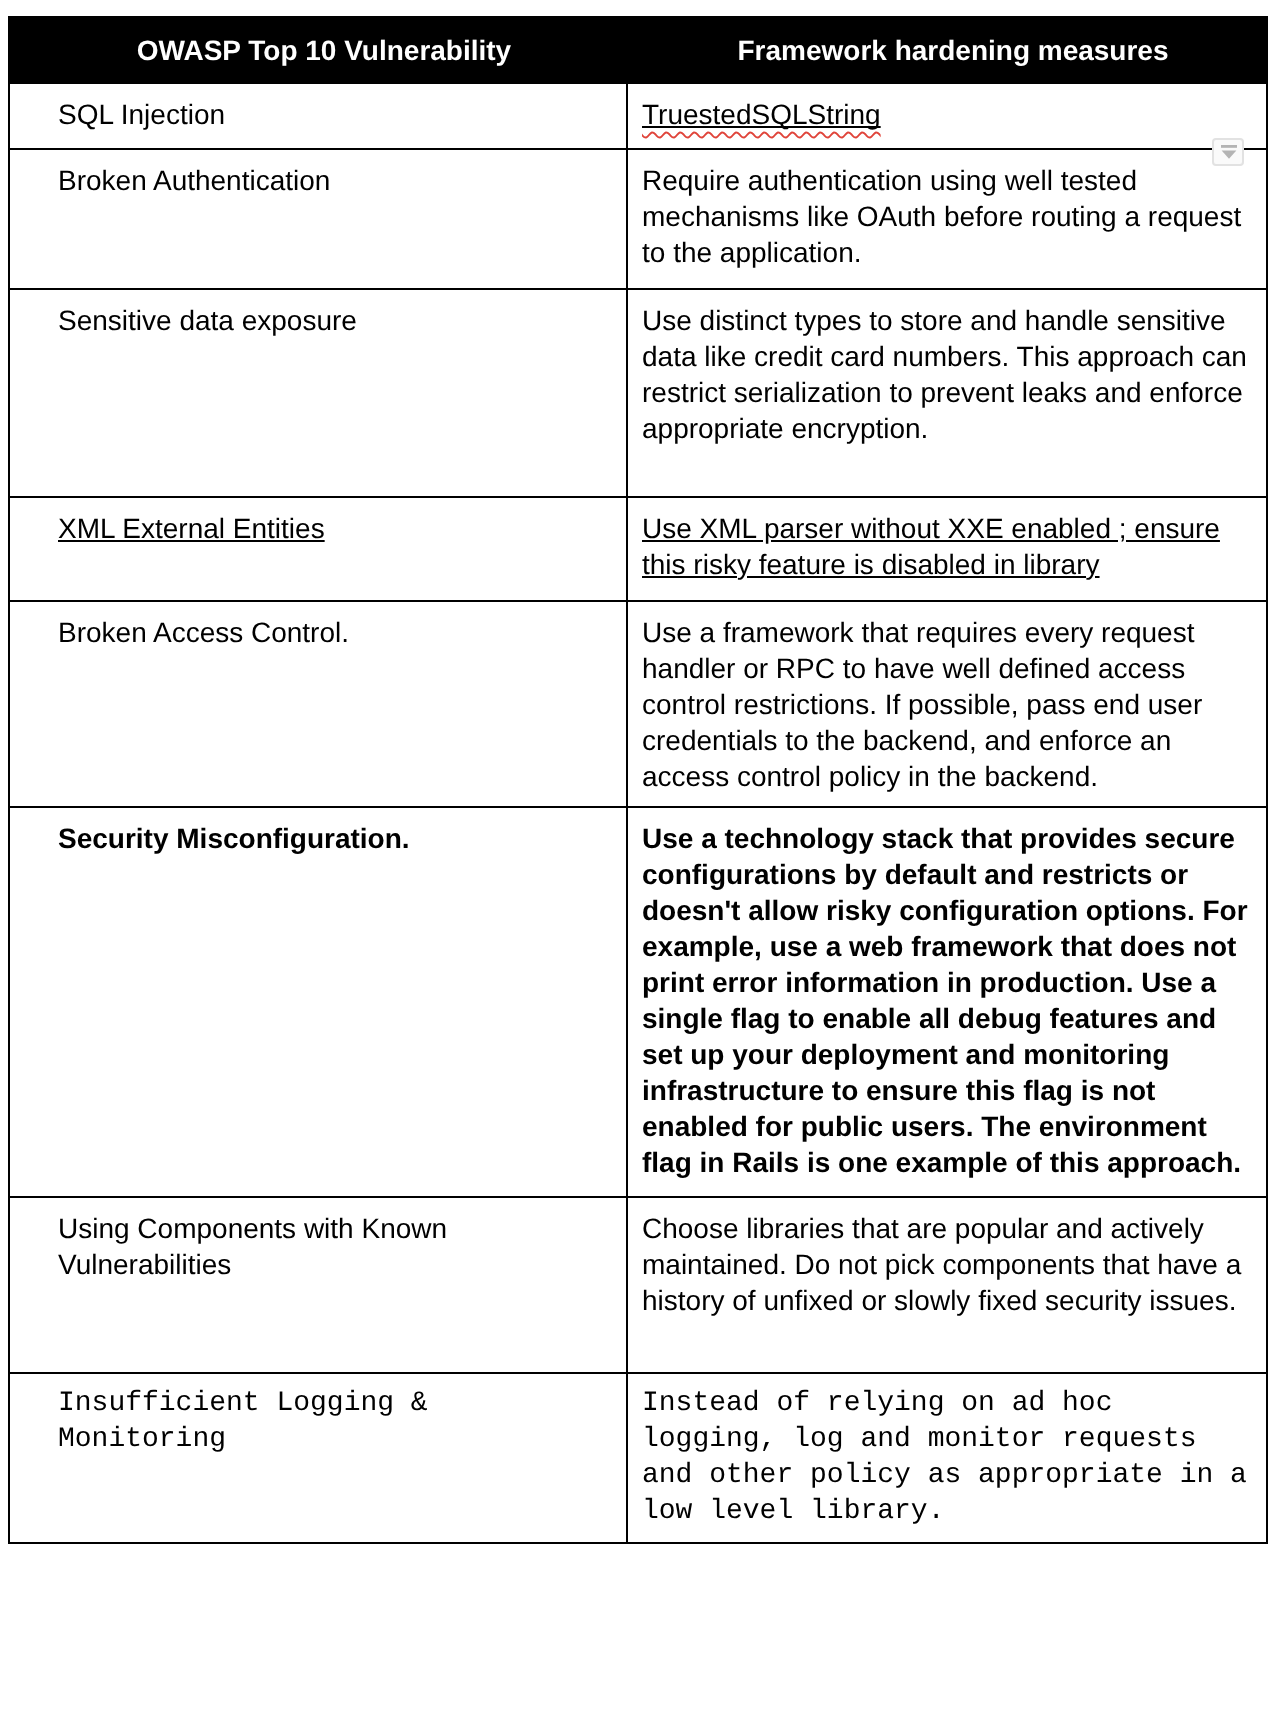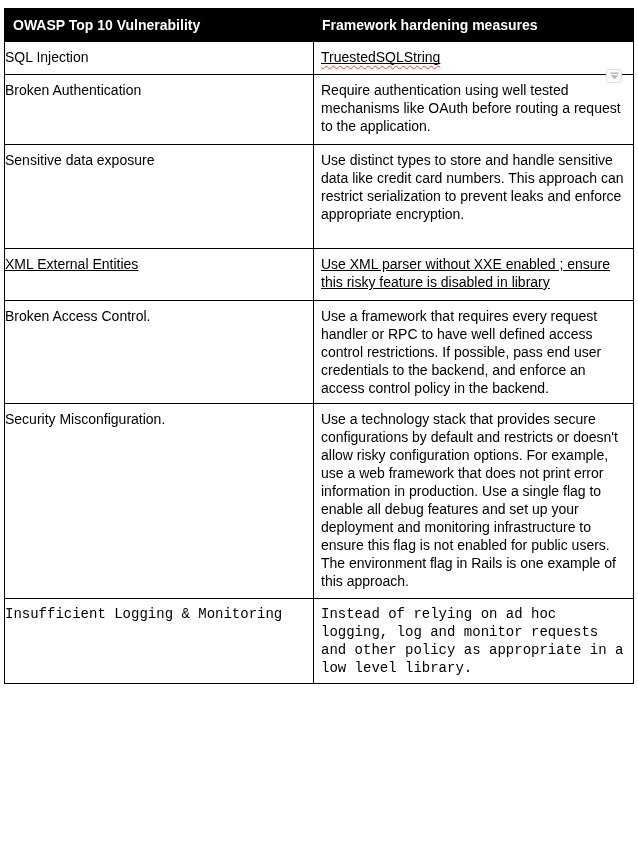--- a/index.html
+++ b/index.html
@@ -35,31 +35,32 @@
     vertical-align: top;
     overflow-wrap: break-word;
   }
   .vuln-table thead th {
     background: #000000;
     color: #ffffff;
     font-weight: bold;
     height: 28px;
     vertical-align: middle;
     padding: 2px 2px 2px 8px;
+    text-align: center;
   }
-  .vuln-table td.cell-left  { padding: 6px 8px 6px 0; }
+  .vuln-table td.cell-left  { padding: 6px 8px 6px 24px; }
   .vuln-table td.cell-right { padding: 6px 2px 6px 7px; }
 
   
   tr.r0 { height: 33px; }
   tr.r1 { height: 70px; }
   tr.r2 { height: 104px; }
   tr.r3 { height: 52px; text-decoration: underline; }
   tr.r4 { height: 103px; }
-  tr.r5 { height: 195px; }
+  tr.r5 { height: 195px; font-weight: bold; }
   tr.r6 { height: 33px; }
   tr.r7 { height: 72px; }
   tr.r8 { height: 88px; }
   tr.r9 { height: 62px; font-family: Liberation Mono, monospace; }
 
   
   .u-solid {
     text-decoration: underline;
     text-decoration-skip-ink: none;
   }
@@ -153,20 +154,28 @@
         </td>
       </tr>
       <tr class="r5">
         <td class="cell-left">
           <span>Security Misconfiguration.</span>
         </td>
         <td class="cell-right">
           <span>Use a technology stack that provides secure configurations by default and restricts or doesn't allow risky configuration options. For example, use a web framework that does not print error information in production. Use a single flag to enable all debug features and set up your deployment and monitoring infrastructure to ensure this flag is not enabled for public users. The environment flag in Rails is one example of this approach.</span>
         </td>
       </tr>
+      <tr class="r8">
+        <td class="cell-left">
+          <span>Using Components with Known Vulnerabilities</span>
+        </td>
+        <td class="cell-right">
+          <span>Choose libraries that are popular and actively maintained. Do not pick components that have a history of unfixed or slowly fixed security issues.</span>
+        </td>
+      </tr>
       <tr class="r9">
         <td class="cell-left">
           <span>Insufficient Logging &amp; Monitoring</span>
         </td>
         <td class="cell-right">
           <span>Instead of relying on ad hoc logging, log and monitor requests and other policy as appropriate in a low level library.</span>
         </td>
       </tr>
     </tbody>
   </table>

